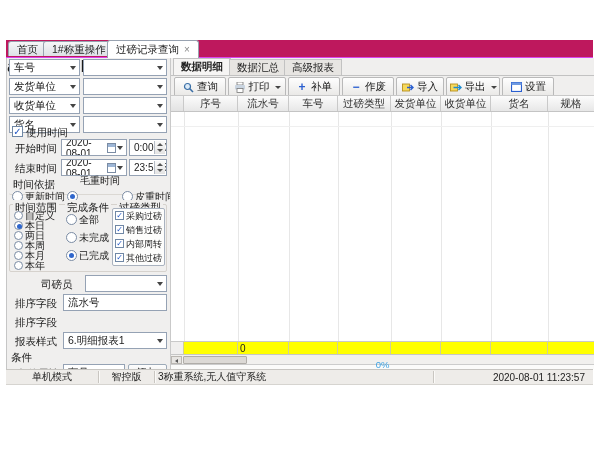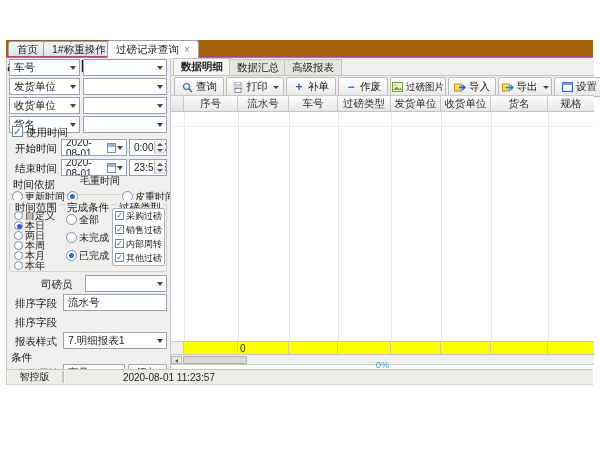--- a/index.html
+++ b/index.html
@@ -2,21 +2,21 @@
 <html><head>
 <meta charset="utf-8">
 <style>
   html,body{margin:0;padding:0;background:#fff;}
   .stage{position:relative;width:600px;height:450px;background:#ffffff;overflow:hidden;
          font-family:"Liberation Sans","DejaVu Sans",sans-serif;color:#1a1a1a;
          -webkit-font-smoothing:antialiased;}
   .app{position:absolute;left:6px;top:40px;width:587px;height:345px;}
 
   
-  .tabstrip{position:absolute;left:0;top:0;width:587px;height:17px;border-bottom:7px solid #d946ef;background:#a16207;}
+  .tabstrip{position:absolute;left:0;top:0;width:587px;height:17px;border-bottom:7px solid #d946ef;background:#be185d;}
   .mtab{position:absolute;top:1px;height:15px;line-height:15px;font-size:10.5px;padding:0 8px;
         background:linear-gradient(#f6f7f8,#dde1e6);border:1px solid #98a2b0;border-bottom:none;
         border-radius:3px 3px 0 0;color:#222;white-space:nowrap;box-sizing:border-box;}
   .mtab.active{background:#fff;top:0;height:18px;line-height:16px;z-index:3;}
   .mtab .x{color:#8a8a8a;font-size:10px;margin-left:5px;}
 
   
   .main{position:absolute;left:0;top:18px;width:587px;height:311px;background:#f0efee;
         border-left:1px solid #c6c6c6;border-right:1px solid #c6c6c6;box-sizing:border-box;}
   .left{position:absolute;left:0;top:0;width:164px;height:311px;overflow:hidden;border-right:1px solid #c9c9c9;background:#f0efee;box-sizing:border-box;}
@@ -218,21 +218,21 @@
     
     <span class="lbl" style="left:8px;top:238px;">排序字段</span>
     <div class="tfield" style="left:56px;top:236px;width:104px;">
             <span>流水号</span>
           </div>
 
     <span class="lbl" style="left:8px;top:257px;">排序字段</span>
 
     <span class="lbl" style="left:8px;top:276px;">报表样式</span>
     <div class="combo" style="left:56px;top:274px;width:104px;">
-            <span>7.明细报表1</span>
+            <span>6.明细报表1</span>
             <i class="darr"></i>
           </div>
 
     
     <span class="lbl" style="left:4px;top:292px;">条件</span>
 
     <span class="lbl" style="left:10px;top:308px;">条件属性</span>
     <div class="combo" style="left:56px;top:306px;width:62px;">
             <span>车号</span>
           </div>
@@ -281,30 +281,20 @@
         <i class="dd"></i>
       </div>
       <div class="tbtn" style="width:52px;">
         <span class="ic" style="color:#2a5fd0;font-weight:bold;font-size:12px;">+</span>
         <span>补单</span>
       </div>
       <div class="tbtn" style="width:52px;">
         <span class="ic" style="color:#2a5fd0;font-weight:bold;font-size:12px;">−</span>
         <span>作废</span>
       </div>
-      <div class="tbtn" style="width:56px;padding:0 3px;">
-        <span class="ic">
-                <svg width="11" height="10" viewBox="0 0 11 10">
-                  <rect x="0.5" y="0.5" width="10" height="9" fill="#eaf4d8" stroke="#7a9a3e" stroke-width="1"></rect>
-                  <circle cx="3.2" cy="3" r="1.1" fill="#f2c94c"></circle>
-                  <path d="M1 8 L4.5 4.5 L7 7 L8.5 5.5 L10 8 Z" fill="#76a341"></path>
-                </svg>
-              </span>
-        <span style="font-size:9.5px;">过磅图片</span>
-      </div>
       <div class="tbtn" style="width:48px;">
         <span class="ic">
                 <svg width="12" height="11" viewBox="0 0 12 11">
                   <rect x="0.5" y="2" width="7" height="7" fill="#f6d95c" stroke="#b78f1e" stroke-width="0.9"></rect>
                   <path d="M5 5.5 L11 5.5 M8.5 3 L11 5.5 L8.5 8" stroke="#2a5fd0" stroke-width="1.4" fill="none"></path>
                 </svg>
               </span>
         <span>导入</span>
       </div>
       <div class="tbtn" style="width:54px;">
@@ -387,25 +377,31 @@
       <div class="hthumb"></div>
     </div>
 
     <div class="progress">
       <span>0%</span>
     </div>
    </div>
   </div>
 
   <div class="status">
+    <div class="sseg" style="width:92px;justify-content:center;">
+          <span>单机模式</span>
+        </div>
     <div class="sdiv"></div>
     <div class="sseg" style="width:55px;justify-content:center;">
           <span>智控版</span>
         </div>
     <div class="sdiv"></div>
+    <div class="sseg" style="flex:1;padding-left:3px;">
+          <span>3称重系统,无人值守系统</span>
+        </div>
     <div class="sdiv"></div>
     <div class="sseg" style="width:122px;justify-content:flex-end;padding-right:8px;margin-left:37px;">
           <span>2020-08-01 11:23:57</span>
         </div>
   </div>
 
  </div>
 </div>
 
 </body></html>

